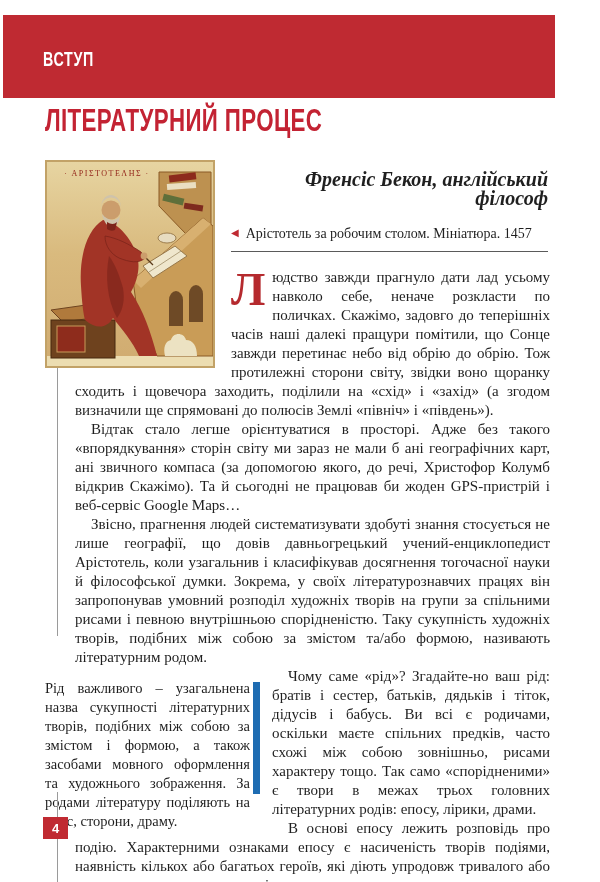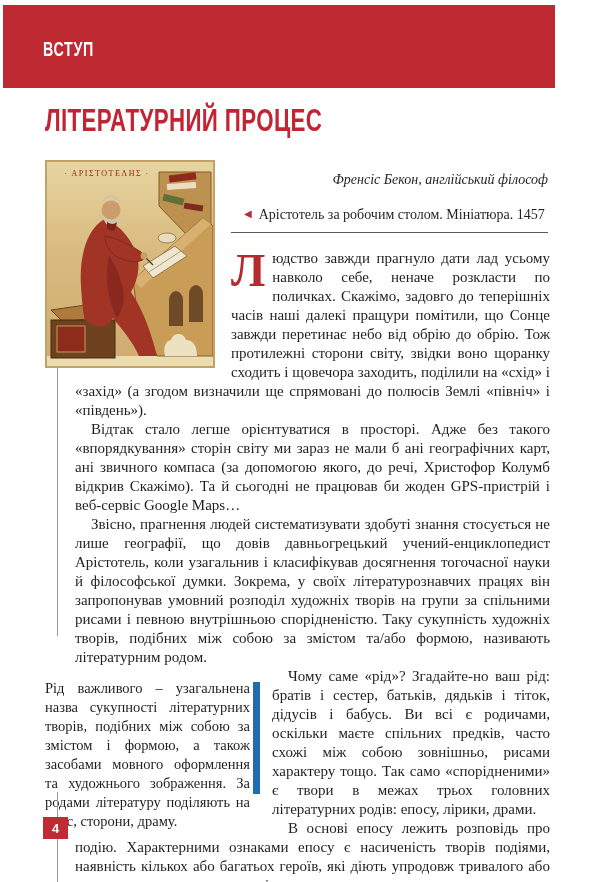--- a/index.html
+++ b/index.html
@@ -1,38 +1,38 @@
 <!DOCTYPE html>
 <html lang="uk"><head>
 <meta charset="utf-8">
 <style>
   html,body{margin:0;padding:0;background:#fff;}
   .page{position:relative;width:600px;height:882px;background:#fff;overflow:hidden;
         font-family:"Liberation Serif","DejaVu Serif",serif;color:#1f1f1f;}
 
   
-  .band{position:absolute;left:3px;top:5px;width:552px;height:83px;background:#bf2a32;}
+  .band{position:absolute;left:3px;top:15px;width:552px;height:83px;background:#bf2a32;}
   .band-label{position:absolute;left:40px;top:32px;color:#fff;
         font-family:"Liberation Sans","DejaVu Sans",sans-serif;font-weight:bold;
         font-size:21px;letter-spacing:1px;transform:scaleX(0.68);transform-origin:left center;
         white-space:nowrap;}
   .page-title{position:absolute;left:45px;top:103px;color:#c32333;
         font-family:"Liberation Sans","DejaVu Sans",sans-serif;font-weight:bold;
         font-size:31px;letter-spacing:0.5px;transform:scaleX(0.72);transform-origin:left top;
         white-space:nowrap;}
 
   
   .article{position:absolute;top:160px;left:45px;width:505px;
         font-size:15px;line-height:19px;text-align:justify;}
   .mini{float:left;width:170px;height:208px;margin:0 16px 10px 0;display:block;}
 
   .topblock{overflow:hidden;padding-top:4px;}
   .quote{font-size:15px;line-height:20px;margin:0;}
-  .attrib{font-style:italic;text-align:right;margin:6px 2px 0 0;font-size:14px;}
-  .figcap{margin:16px 0 0 13px;font-size:14px;text-align:left;}
+  .attrib{font-style:italic;text-align:right;margin:6px 2px 0 0;font-size:20px;font-weight:bold;}
+  .figcap{margin:16px 0 0 0;font-size:14px;text-align:left;}
   .figcap .tri{color:#bf2a32;font-size:10px;margin-right:7px;position:relative;top:-2px;}
   .caprule{border-bottom:1px solid #5a5a5a;margin:7px 2px 0 0;}
 
   .p{margin:0 0 0 30px;text-indent:16px;}
   .p-first{text-indent:0;margin-top:16px;}
   .dropcap{float:left;font-size:46px;line-height:37px;font-weight:bold;color:#b52a2e;
         margin:3px 7px 0 0;}
   .b{font-weight:normal;}
 
   

